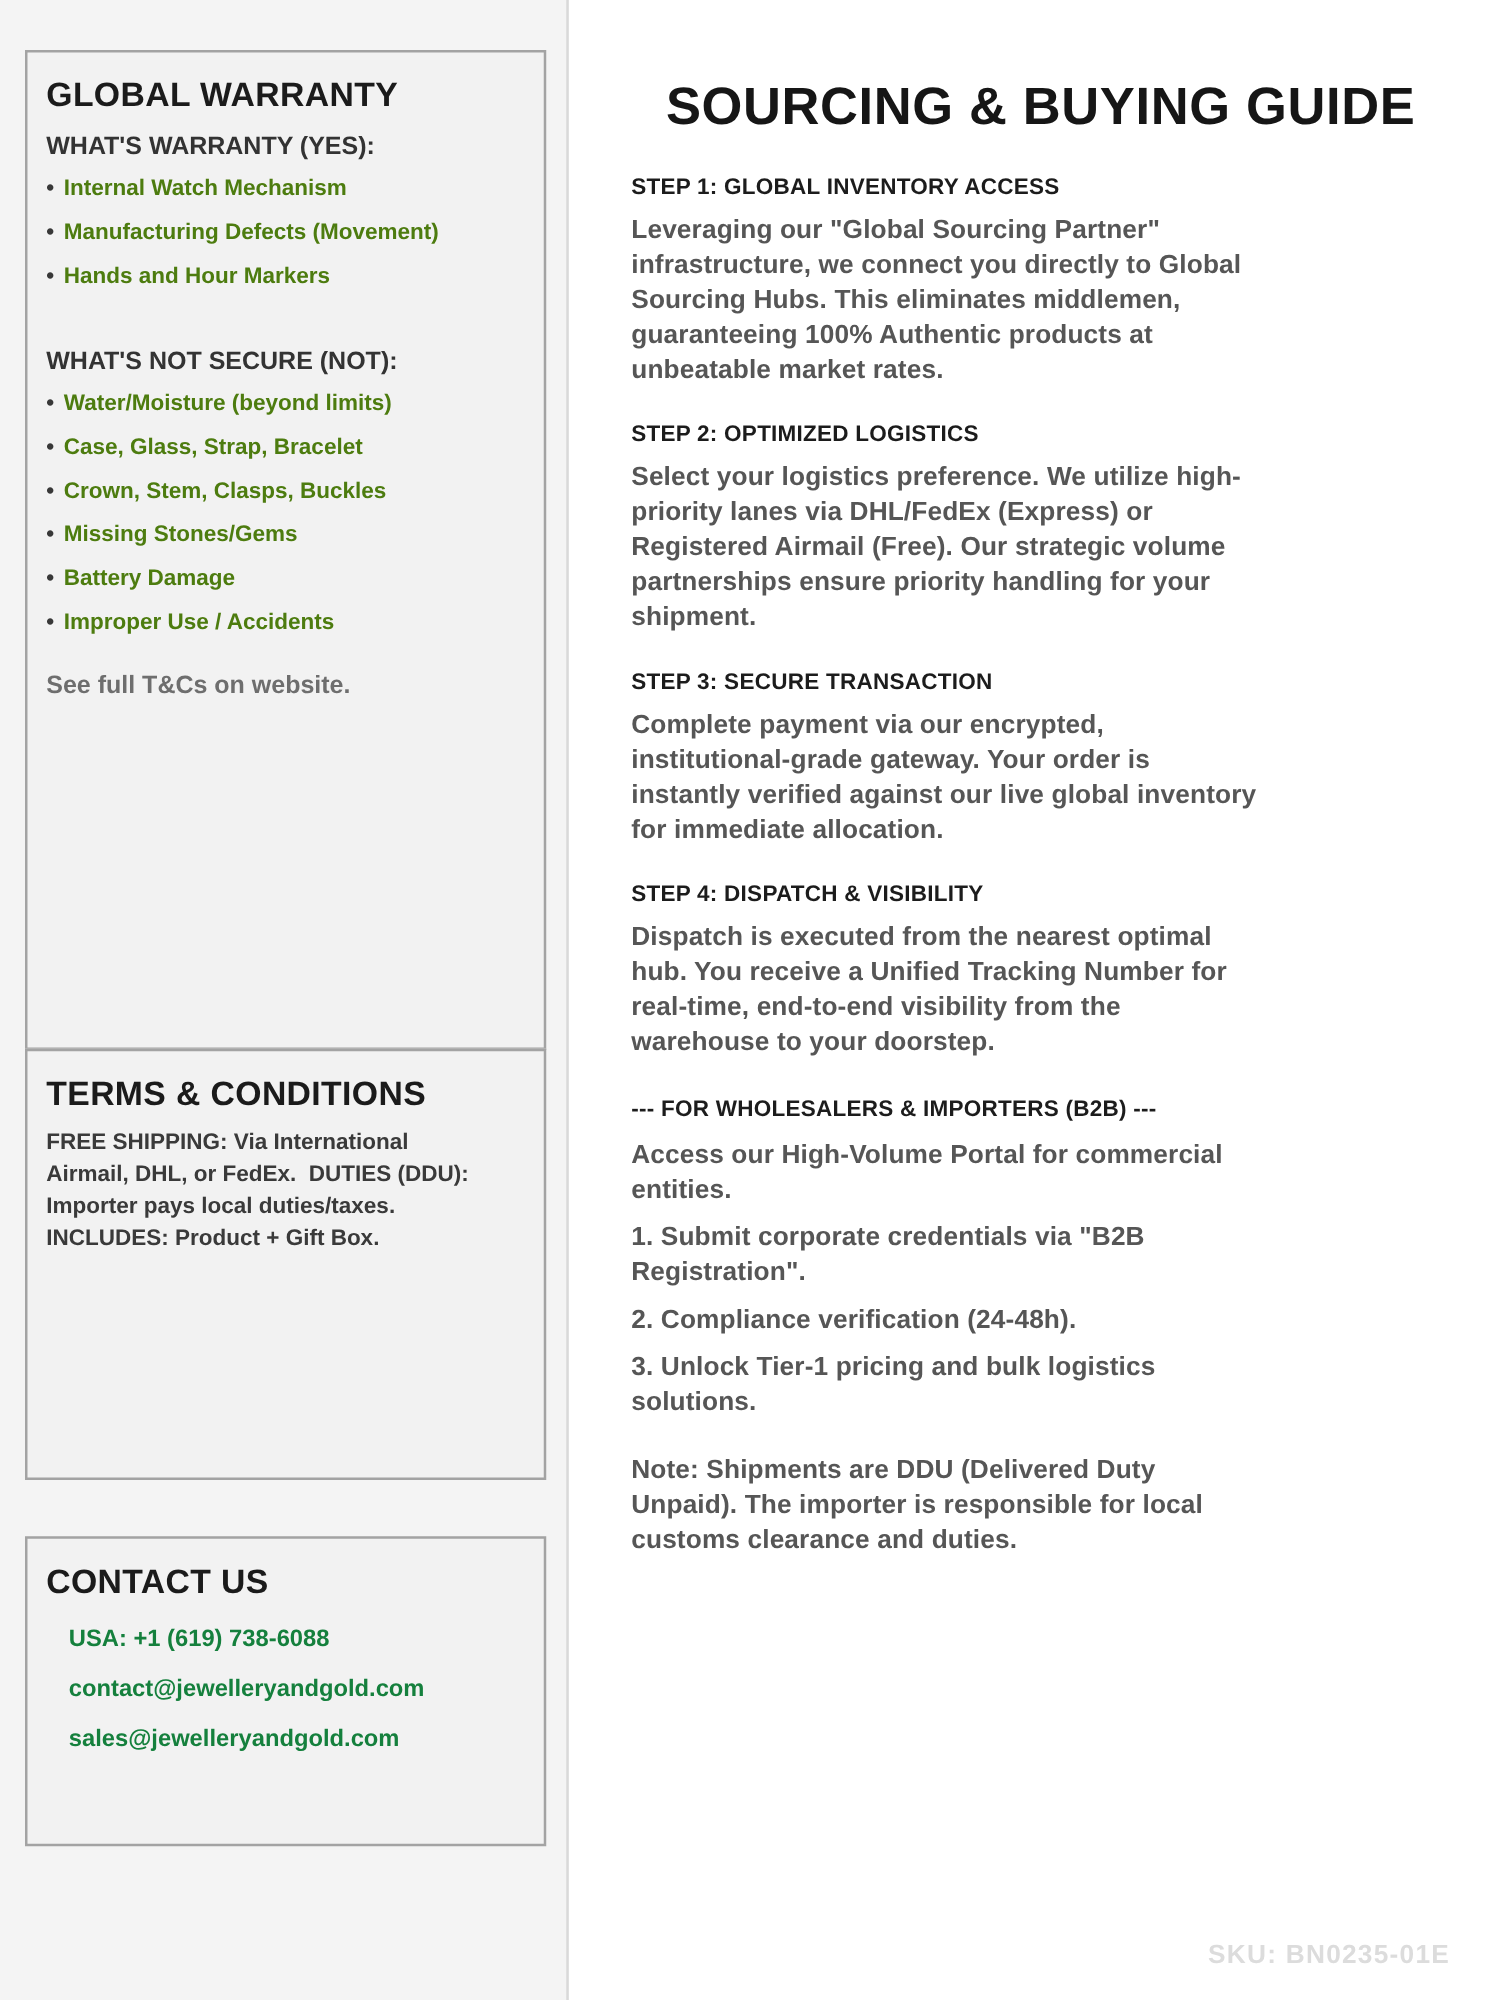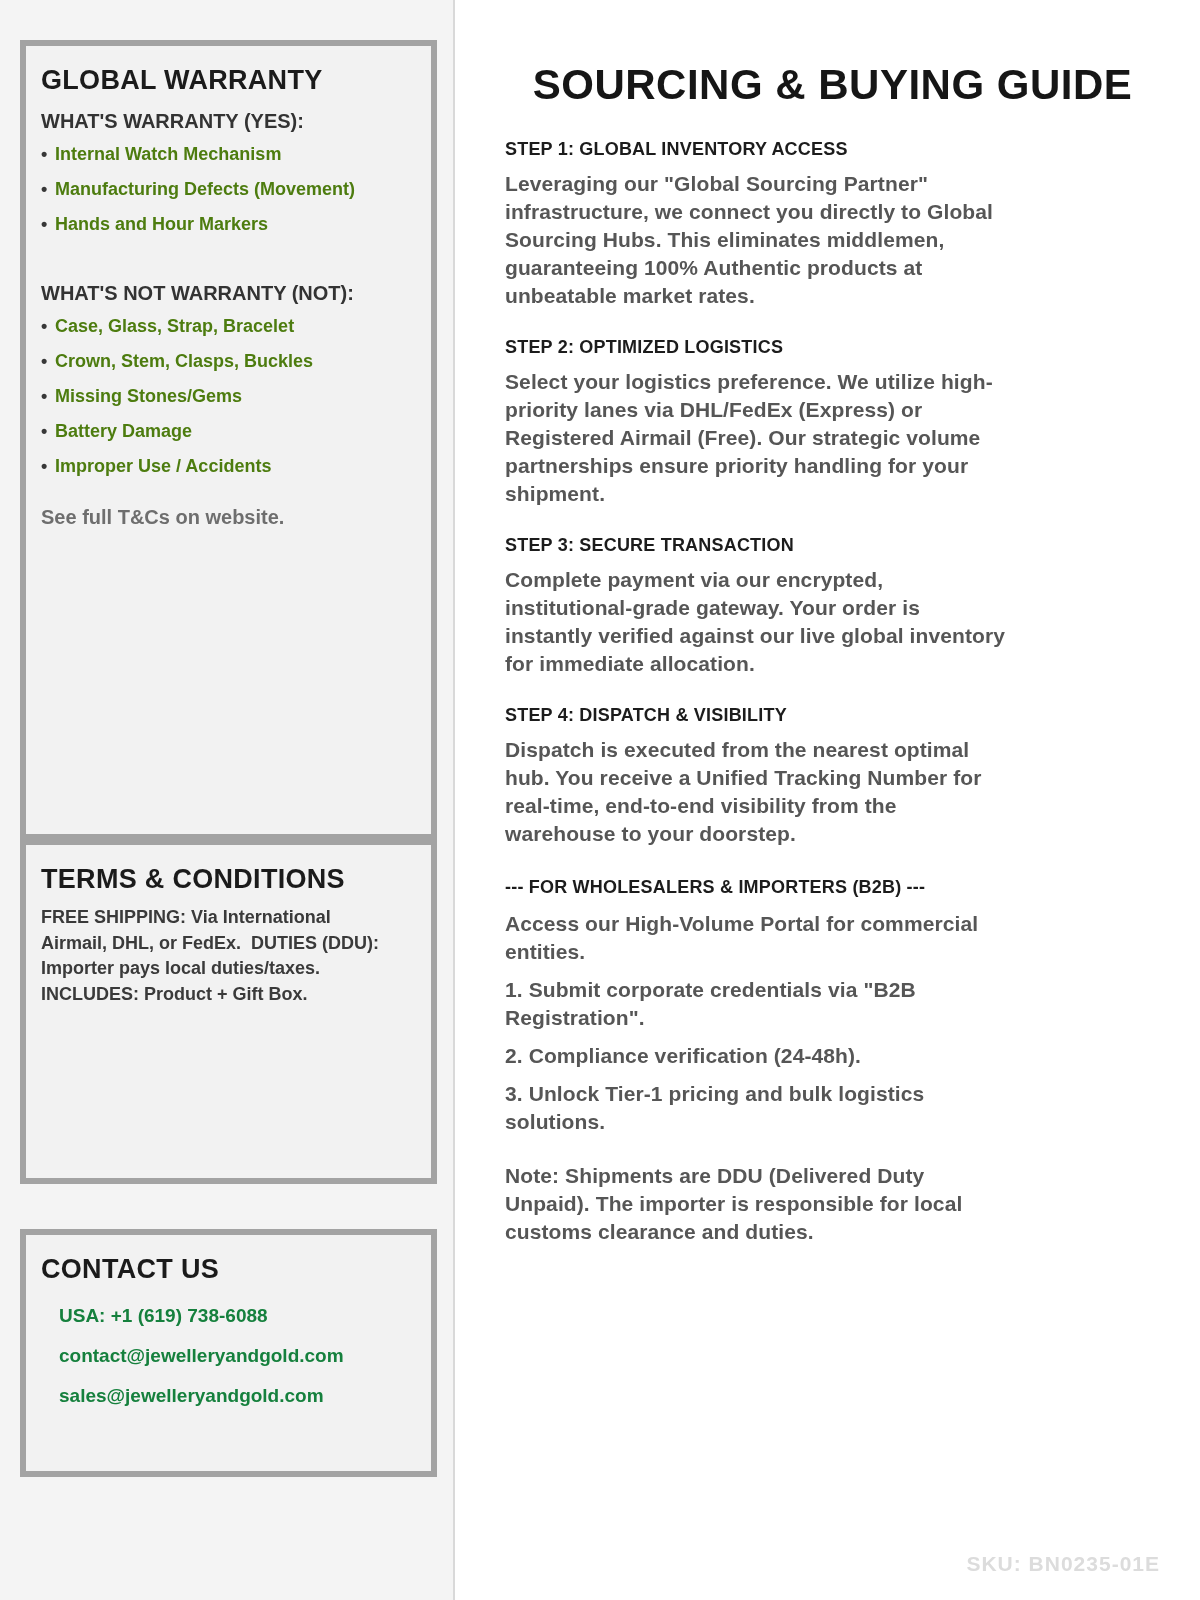--- a/index.html
+++ b/index.html
@@ -7,21 +7,21 @@
     position:relative; width:1200px; height:1600px; overflow:hidden;
     background:#ffffff; font-family:"Liberation Sans", sans-serif;
   }
   
   .sidebar {
     position:absolute; left:0; top:0; width:455px; height:1600px;
     background:#f4f4f4; border-right:2px solid #d9d9d9; box-sizing:border-box;
   }
   .panel {
     position:absolute; left:20px; width:417px; box-sizing:border-box;
-    background:#f2f2f2; border:6px solid #a3a3a3; padding:16px 15px;
+    background:#f2f2f2; border:2px solid #a3a3a3; padding:16px 15px;
   }
   .panel-warranty { top:40px;  height:800px; }
   .panel-terms    { top:839px; height:345px; }
   .panel-contact  { top:1229px; height:248px; }
   .panel h2 {
     margin:0; font-size:27px; line-height:36px; font-weight:700;
     color:#1b1b1b; letter-spacing:0.3px;
   }
   .panel h3 {
     margin:10px 0 0; font-size:20px; line-height:26px; font-weight:700; color:#333333;
@@ -76,23 +76,24 @@
       <h2>GLOBAL WARRANTY</h2>
       <h3>WHAT'S WARRANTY (YES):</h3>
       <ul>
 
           <li>Internal Watch Mechanism</li>
 
           <li>Manufacturing Defects (Movement)</li>
 
           <li>Hands and Hour Markers</li>
         </ul>
-      <h3 class="gap">WHAT'S NOT WARRANTY (NOT):</h3>
+      <h3 class="gap">WHAT'S NOT SECURE (NOT):</h3>
       <ul>
 
+          <li>Water/Moisture (beyond limits)</li>
 
           <li>Case, Glass, Strap, Bracelet</li>
 
           <li>Crown, Stem, Clasps, Buckles</li>
 
           <li>Missing Stones/Gems</li>
 
 
           <li>Battery Damage</li>
 

